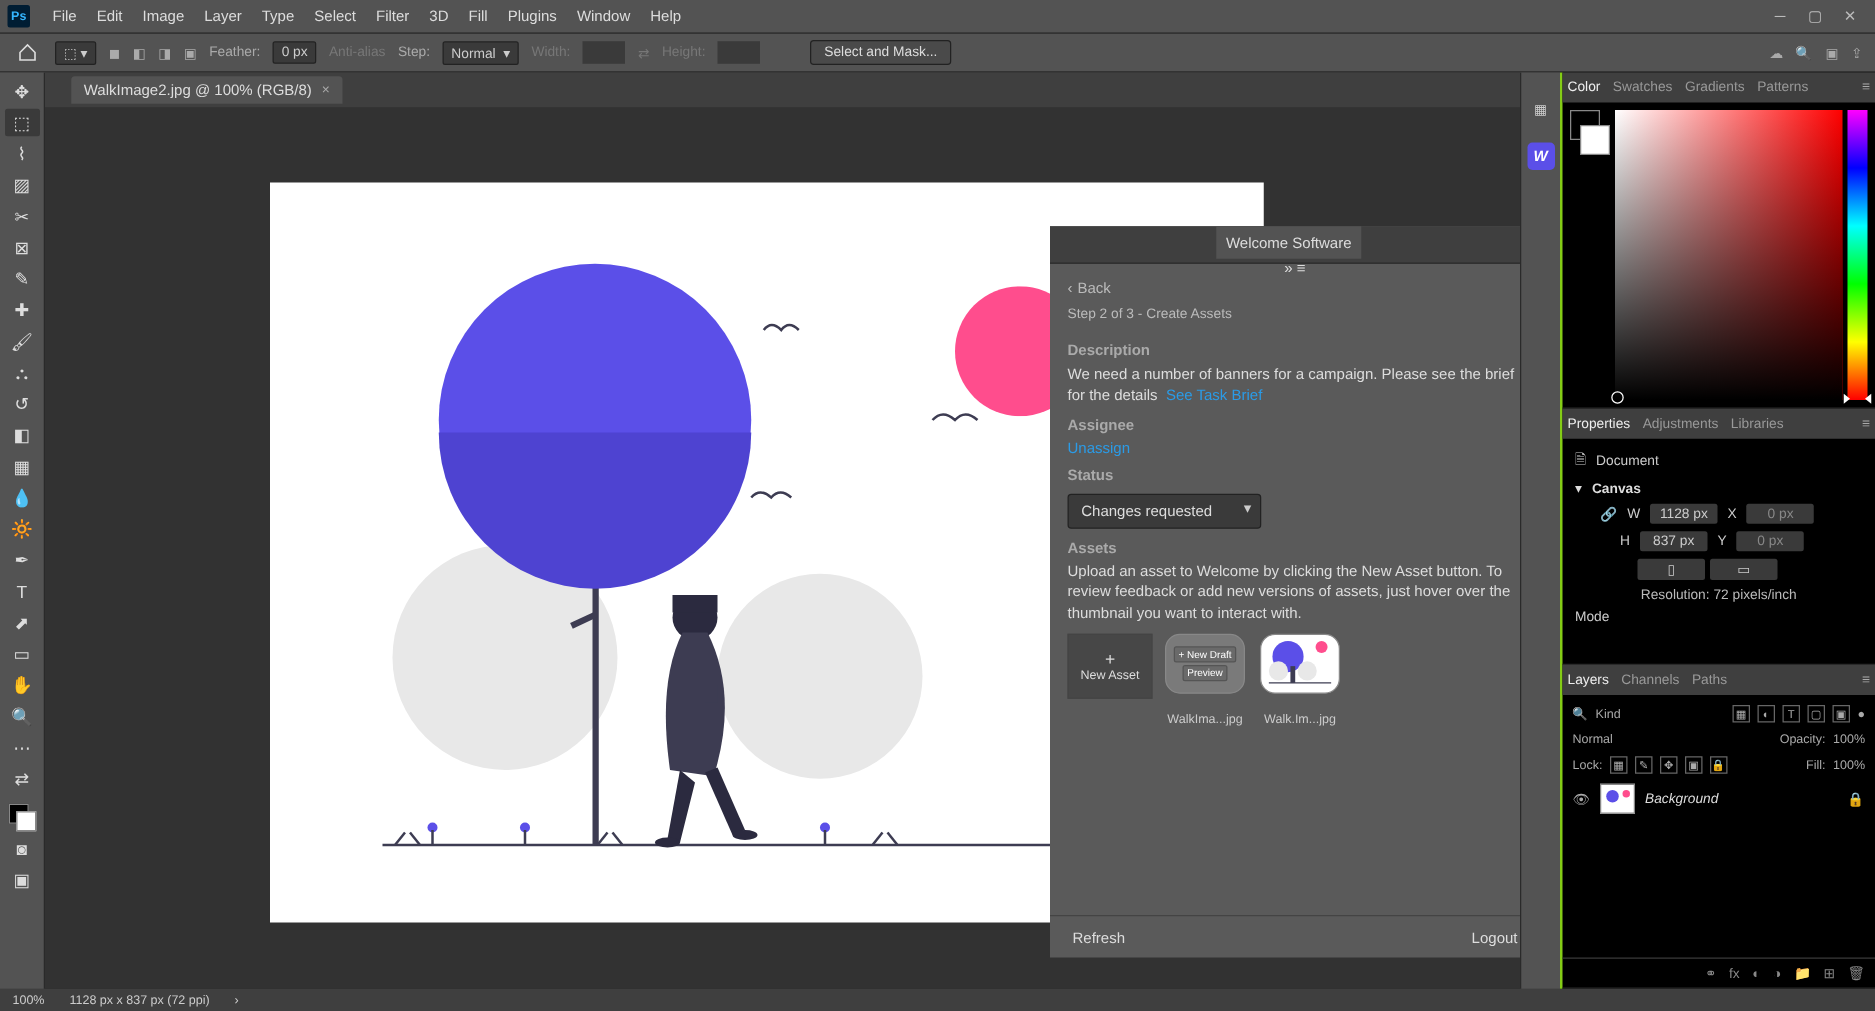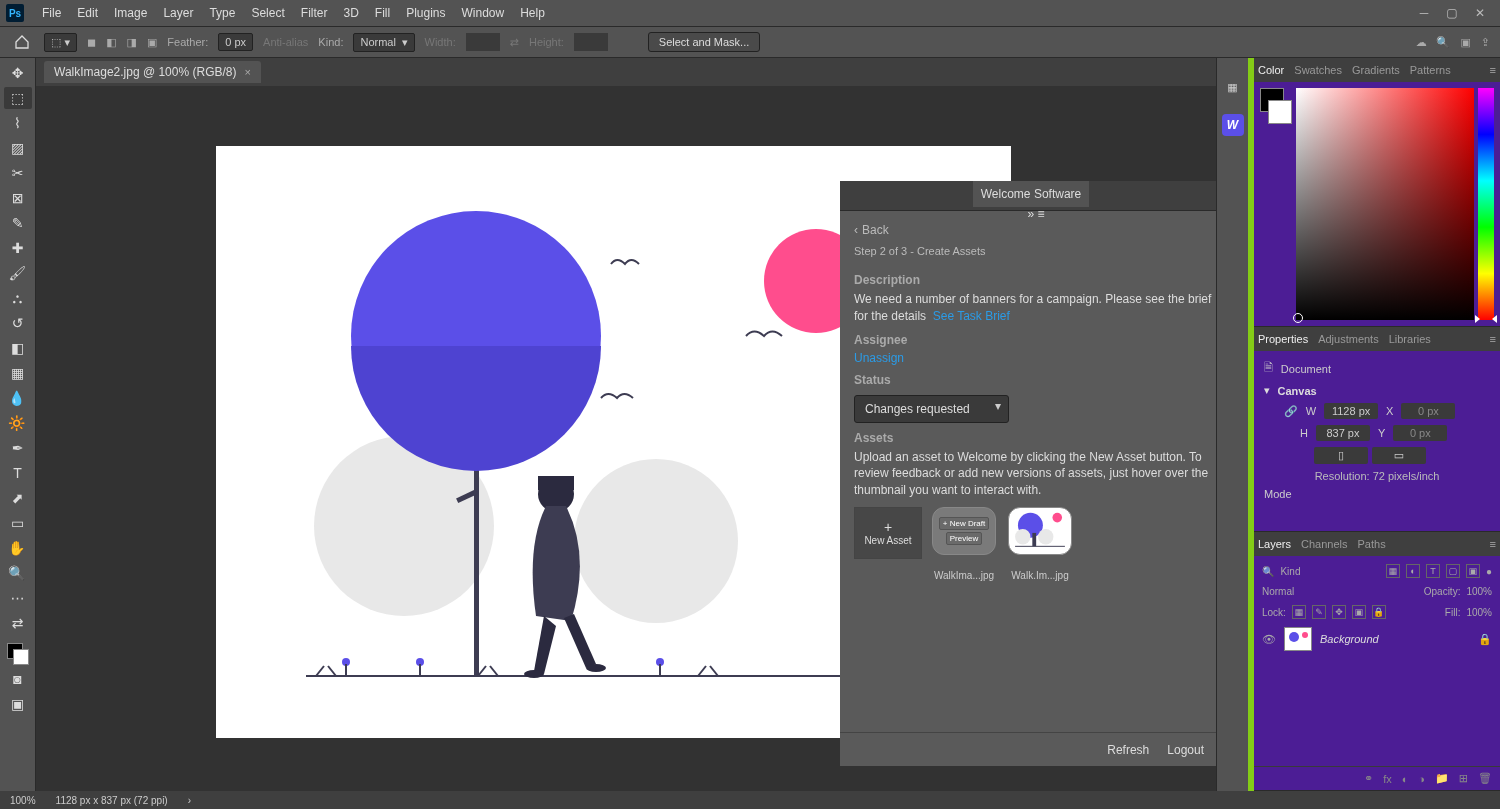--- a/index.html
+++ b/index.html
@@ -15,21 +15,21 @@
 .optbar .btn { background:#4a4a4a; border:1px solid #222; padding:3px 10px; border-radius:3px; color:#ddd; }
 .optbar .field { background:#3a3a3a; width:34px; height:18px; display:inline-block; }
 .main { display:flex; height:calc(100% - 26px - 32px - 18px); }
 .tools { width:36px; background:#535353; border-right:1px solid #2a2a2a; display:flex; flex-direction:column; align-items:center; padding-top:4px; gap:3px; }
 .tools .t { width:28px; height:22px; display:flex; align-items:center; justify-content:center; color:#ddd; font-size:14px; border-radius:2px; }
 .tools .t.sel { background:#3a3a3a; }
 .tools .swatch { width:22px; height:22px; position:relative; margin-top:6px; }
 .tools .swatch .fg { width:16px; height:16px; background:#000; border:1px solid #888; position:absolute; top:0; left:0; }
 .tools .swatch .bg { width:16px; height:16px; background:#fff; border:1px solid #888; position:absolute; bottom:0; right:0; }
 .workarea { flex:1; display:flex; flex-direction:column; background:#2f2f2f; }
-.tabs { height:28px; background:#3f3f3f; display:flex; align-items:center; padding-left:8px; }
+.tabs { height:28px; background:#3f3f3f; display:flex; align-items:center; padding-left:21px; }
 .tabs .tab { background:#535353; padding:4px 10px; font-size:12px; color:#ddd; display:flex; align-items:center; gap:8px; border-radius:3px 3px 0 0; }
 .tabs .tab .x { color:#aaa; font-size:11px; }
 .canvas-holder { flex:1; position:relative; background:#323232; overflow:hidden; }
 .canvas { position:absolute; left:180px; top:60px; width:795px; height:592px; background:#fff; }
 .canvas svg { width:100%; height:100%; }
 
 .plugin { position:absolute; left:804px; top:95px; width:392px; height:585px; background:#5a5a5a; display:flex; flex-direction:column; color:#ddd; }
 .plugin .phead { height:30px; background:#3f3f3f; display:flex; align-items:center; padding:0 10px; font-size:12px; color:#ddd; justify-content:space-between; border-bottom:1px solid #2a2a2a;flex-direction:column; }
 .plugin .phead .title { background:#535353; padding:6px 8px; margin-left:-10px; }
 .plugin .body { flex:1; padding:12px 14px; overflow:auto; font-size:12px; }
@@ -42,26 +42,26 @@
 .plugin select.status { background:#3a3a3a; color:#ddd; border:1px solid #222; padding:6px 24px 6px 10px; border-radius:3px; margin-top:4px; appearance:none; width:155px; font-size:12px; }
 .plugin .select-wrap { position:relative; display:inline-block; }
 .plugin .select-wrap:after { content:"▾"; position:absolute; right:8px; top:8px; color:#ccc; pointer-events:none; }
 .plugin .assets-row { display:flex; gap:8px; margin-top:8px; }
 .plugin .newasset { width:68px; height:52px; border:1px solid #444; background:#474747; display:flex; flex-direction:column; align-items:center; justify-content:center; font-size:10px; color:#ddd; text-align:center; line-height:1.2; }
 .plugin .thumb-wrap { display:flex; flex-direction:column; align-items:center; width:68px; }
 .plugin .thumb { width:64px; height:48px; background:#fff; border:1px solid #888; border-radius:12px; position:relative; overflow:hidden; display:flex; flex-direction:column; align-items:center; justify-content:center; }
 .plugin .thumb .tb { font-size:8px; background:#6a6a6a; color:#fff; padding:1px 3px; border-radius:2px; border:1px solid #555; }
 .plugin .thumb svg { width:100%; height:100%; }
 .plugin .fname { font-size:10px; color:#ccc; margin-top:15px; white-space:nowrap; overflow:hidden; text-overflow:ellipsis; width:100%; text-align:center; }
-.plugin .foot { height:34px; border-top:1px solid #444; display:flex; align-items:center; justify-content:flex-end; padding:0 28px; gap:18px; font-size:12px; color:#ddd; }
+.plugin .foot { height:34px; border-top:1px solid #444; display:flex; align-items:center; justify-content:space-between; padding:0 18px; gap:18px; font-size:12px; color:#ddd; }
 .plugin-strip { width:32px; background:#535353; border-left:1px solid #2a2a2a; display:flex; flex-direction:column; align-items:center; padding-top:18px; gap:16px; }
 .plugin-strip .pi { width:22px; height:22px; border-radius:4px; display:flex; align-items:center; justify-content:center; }
 .plugin-strip .pi.welcome { background:#5b4fe8; color:#fff; font-weight:bold; font-style:italic; font-size:12px; }
 
-.rightp { width:252px; background:#4c1d95; border-left:6px solid #84cc16; display:flex; flex-direction:column; }
+.rightp { width:252px; background:#000000; border-left:2px solid #84cc16; display:flex; flex-direction:column; }
 .panel { border-bottom:1px solid #2a2a2a; }
 .ptabs { display:flex; background:#3f3f3f; height:24px; align-items:center; padding:0 4px; gap:10px; font-size:11px; color:#999; }
 .ptabs .pt.active { color:#eee; }
 .ptabs .opts { margin-left:auto; color:#aaa; }
 .color-body { height:244px; display:flex; gap:4px; padding:6px; }
 .color-body .sw { display:flex; flex-direction:column; }
 .color-body .cf { width:24px; height:24px; background:#000; border:1px solid #888; }
 .color-body .cb { width:24px; height:24px; background:#fff; border:1px solid #888; margin-top:-12px; margin-left:8px; }
 .color-body .grad { flex:1; background:linear-gradient(to bottom, rgba(0,0,0,0), #000), linear-gradient(to right,#fff,#ff0000); position:relative; }
 .color-body .grad .cur { width:10px; height:10px; border:1px solid #fff; border-radius:50%; position:absolute; left:-3px; bottom:-3px; }
@@ -114,21 +114,21 @@
       </svg>
     </div>
   <div class="chip">⬚ ▾</div>
   <div>◼</div>
   <div>◧</div>
   <div>◨</div>
   <div>▣</div>
   <span>Feather:</span>
   <span class="chip">0 px</span>
   <span class="dis">Anti-alias</span>
-  <span>Kind:</span>
+  <span>Step:</span>
   <span class="chip"><span>Normal</span> &nbsp;▾</span>
   <span class="dis">Width:</span>
   <span class="field"></span>
   <span class="dis">⇄</span>
   <span class="dis">Height:</span>
   <span class="field"></span>
   <span style="width:20px"></span>
   <span class="btn">Select and Mask...</span>
   <div class="spacer" style="flex:1"></div>
   <div>☁</div>

